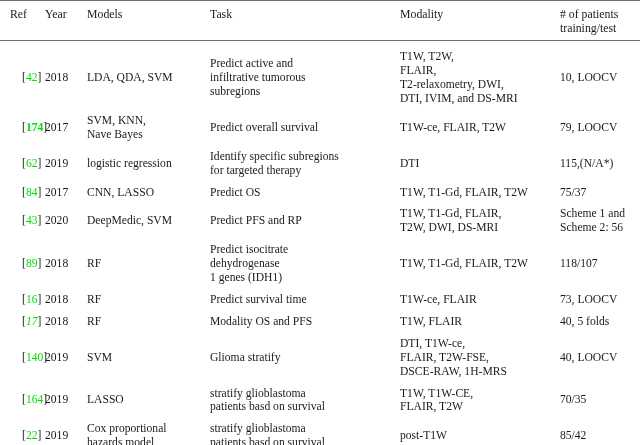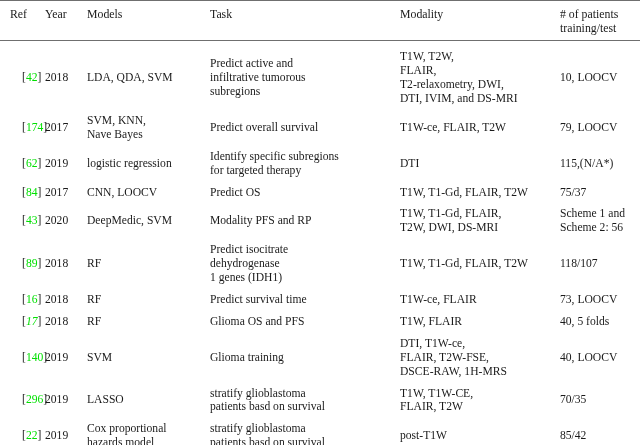--- a/index.html
+++ b/index.html
@@ -92,50 +92,50 @@
           <td class="task">Predict active and
 infiltrative tumorous
 subregions</td>
           <td class="modality">T1W, T2W,
 FLAIR,
 T2-relaxometry, DWI,
 DTI, IVIM, and DS-MRI</td>
           <td class="patients">10, LOOCV</td>
         </tr>
         <tr>
-          <td class="ref first"><span class="brk">[</span><span class="refnum" style="color: rgb(0, 224, 0);">174</span><span class="brk">]</span></td>
+          <td class="ref first"><span class="brk">[</span><span class="refnum" style="color: rgb(0, 224, 0); font-weight: bold;">174</span><span class="brk">]</span></td>
           <td class="year">2017</td>
           <td class="models">SVM, KNN,
 Nave Bayes</td>
           <td class="task">Predict overall survival</td>
           <td class="modality">T1W-ce, FLAIR, T2W</td>
           <td class="patients">79, LOOCV</td>
         </tr>
         <tr>
           <td class="ref first"><span class="brk">[</span><span class="refnum" style="color: rgb(0, 224, 0);">62</span><span class="brk">]</span></td>
           <td class="year">2019</td>
           <td class="models">logistic regression</td>
           <td class="task">Identify specific subregions
 for targeted therapy</td>
           <td class="modality">DTI</td>
           <td class="patients">115,(N/A*)</td>
         </tr>
         <tr>
           <td class="ref first"><span class="brk">[</span><span class="refnum" style="color: rgb(0, 224, 0);">84</span><span class="brk">]</span></td>
           <td class="year">2017</td>
-          <td class="models">CNN, LOOCV</td>
+          <td class="models">CNN, LASSO</td>
           <td class="task">Predict OS</td>
           <td class="modality">T1W, T1-Gd, FLAIR, T2W</td>
           <td class="patients">75/37</td>
         </tr>
         <tr>
           <td class="ref first"><span class="brk">[</span><span class="refnum" style="color: rgb(0, 224, 0);">43</span><span class="brk">]</span></td>
           <td class="year">2020</td>
           <td class="models">DeepMedic, SVM</td>
-          <td class="task">Modality PFS and RP</td>
+          <td class="task">Predict PFS and RP</td>
           <td class="modality">T1W, T1-Gd, FLAIR,
 T2W, DWI, DS-MRI</td>
           <td class="patients">Scheme 1 and
 Scheme 2: 56</td>
         </tr>
         <tr>
           <td class="ref first"><span class="brk">[</span><span class="refnum" style="color: rgb(0, 224, 0);">89</span><span class="brk">]</span></td>
           <td class="year">2018</td>
           <td class="models">RF</td>
           <td class="task">Predict isocitrate
@@ -149,36 +149,36 @@
           <td class="year">2018</td>
           <td class="models">RF</td>
           <td class="task">Predict survival time</td>
           <td class="modality">T1W-ce, FLAIR</td>
           <td class="patients">73, LOOCV</td>
         </tr>
         <tr>
           <td class="ref first"><span class="brk">[</span><span class="refnum" style="color: rgb(0, 224, 0); font-style: italic;">17</span><span class="brk">]</span></td>
           <td class="year">2018</td>
           <td class="models">RF</td>
-          <td class="task">Glioma OS and PFS</td>
+          <td class="task">Modality OS and PFS</td>
           <td class="modality">T1W, FLAIR</td>
           <td class="patients">40, 5 folds</td>
         </tr>
         <tr>
           <td class="ref first"><span class="brk">[</span><span class="refnum" style="color: rgb(0, 224, 0);">140</span><span class="brk">]</span></td>
           <td class="year">2019</td>
           <td class="models">SVM</td>
-          <td class="task">Glioma training</td>
+          <td class="task">Glioma stratify</td>
           <td class="modality">DTI, T1W-ce,
 FLAIR, T2W-FSE,
 DSCE-RAW, 1H-MRS</td>
           <td class="patients">40, LOOCV</td>
         </tr>
         <tr>
-          <td class="ref first"><span class="brk">[</span><span class="refnum" style="color: rgb(0, 224, 0);">296</span><span class="brk">]</span></td>
+          <td class="ref first"><span class="brk">[</span><span class="refnum" style="color: rgb(0, 224, 0);">164</span><span class="brk">]</span></td>
           <td class="year">2019</td>
           <td class="models">LASSO</td>
           <td class="task">stratify glioblastoma
 patients basd on survival</td>
           <td class="modality">T1W, T1W-CE,
 FLAIR, T2W</td>
           <td class="patients">70/35</td>
         </tr>
         <tr>
           <td class="ref first"><span class="brk">[</span><span class="refnum" style="color: rgb(0, 224, 0);">22</span><span class="brk">]</span></td>

